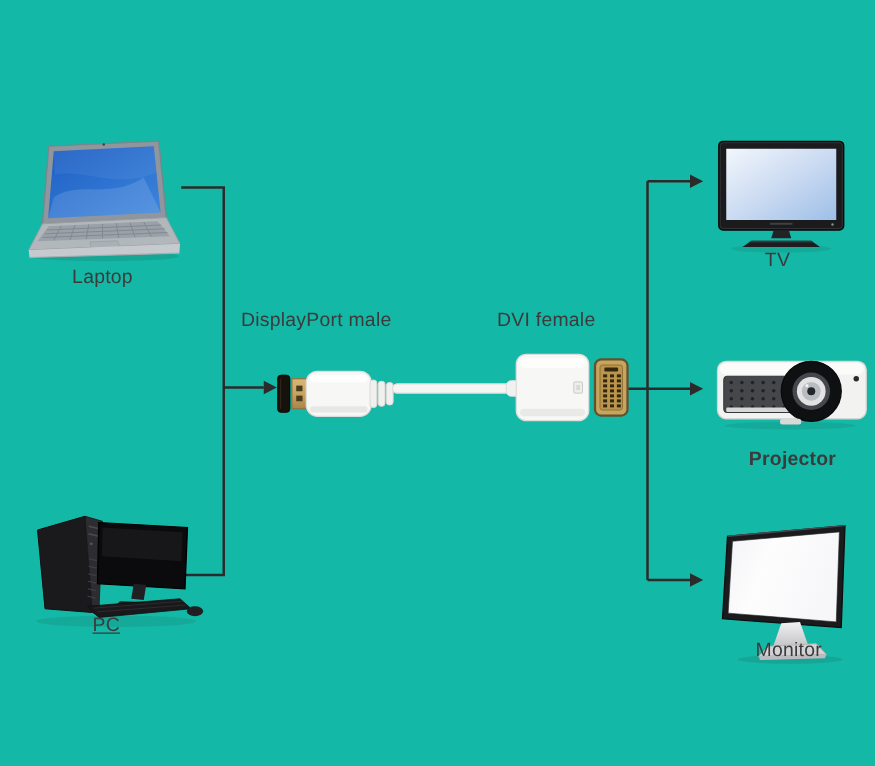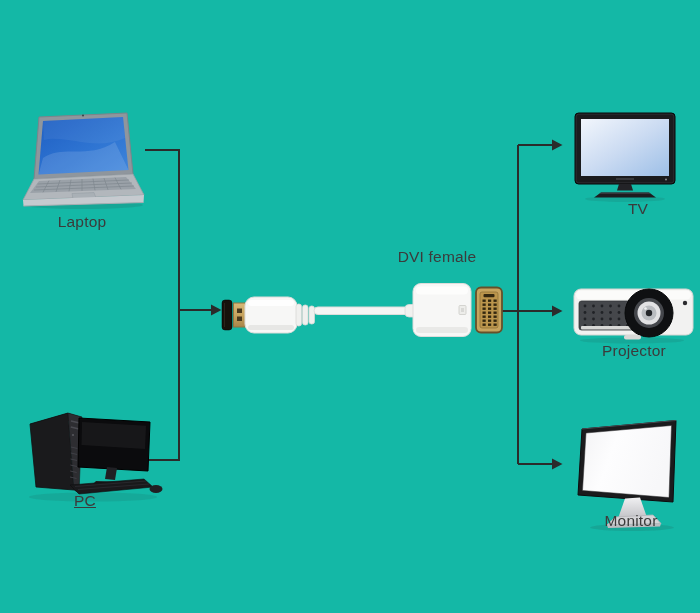--- a/index.html
+++ b/index.html
@@ -15,22 +15,22 @@
   .canvas svg{position:absolute; left:0; top:0;}
   .label{
     position:absolute; transform:translateX(-50%);
     font-size:15.5px; font-weight:400; color:var(--label-text);
     white-space:nowrap; letter-spacing:.2px;
   }
   .lbl-laptop{left:82px;  top:213px;}
   .lbl-pc{left:85px;      top:492px;text-decoration:underline;}
   .lbl-dp{left:253px;     top:248px;}
   .lbl-dvi{left:437px;    top:248px;text-align:center;}
-  .lbl-tv{left:638px;     top:200px;}
-  .lbl-projector{left:634px; top:342px;}
+  .lbl-tv{left:622px;     top:200px;}
+  .lbl-projector{left:634px; top:359px;font-weight:bold;}
   .lbl-monitor{left:631px;   top:512px;}
 </style>
 </head>
 <body>
 
 <div class="canvas">
 
   <svg width="700" height="613" viewBox="0 0 700 613">
     <defs>
       <linearGradient id="lapScr" x1="0" y1="0" x2="1" y2="1">
@@ -240,18 +240,19 @@
       <path d="M10,27 L104,18.5" stroke="#4a4a50" stroke-width="1.2" fill="none"></path>
       <polygon points="14,31 99.5,23.5 97,95.5 10.5,88.5" fill="url(#monScr)" stroke="#2a2a2d" stroke-width="0.5"></polygon>
       <path d="M53,96.5 L68,95.5 L75,115.5 L46,116.5 Z" fill="url(#neckGrad)"></path>
       <polygon points="43,115 81,113 89,121.5 35,123" fill="#d4d4d7" stroke="#b5b5b9" stroke-width="0.8"></polygon>
       <polygon points="35,123 89,121.5 88,124.5 36,126" fill="#bcbcc0"></polygon>
     </g>
   </svg>
 
   <div class="label lbl-laptop">Laptop</div>
   <div class="label lbl-pc">PC</div>
+  <div class="label lbl-dp">DisplayPort male</div>
   <div class="label lbl-dvi">DVI female</div>
   <div class="label lbl-tv">TV</div>
   <div class="label lbl-projector">Projector</div>
   <div class="label lbl-monitor">Monitor</div>
 
 </div>
 
 </body></html>

